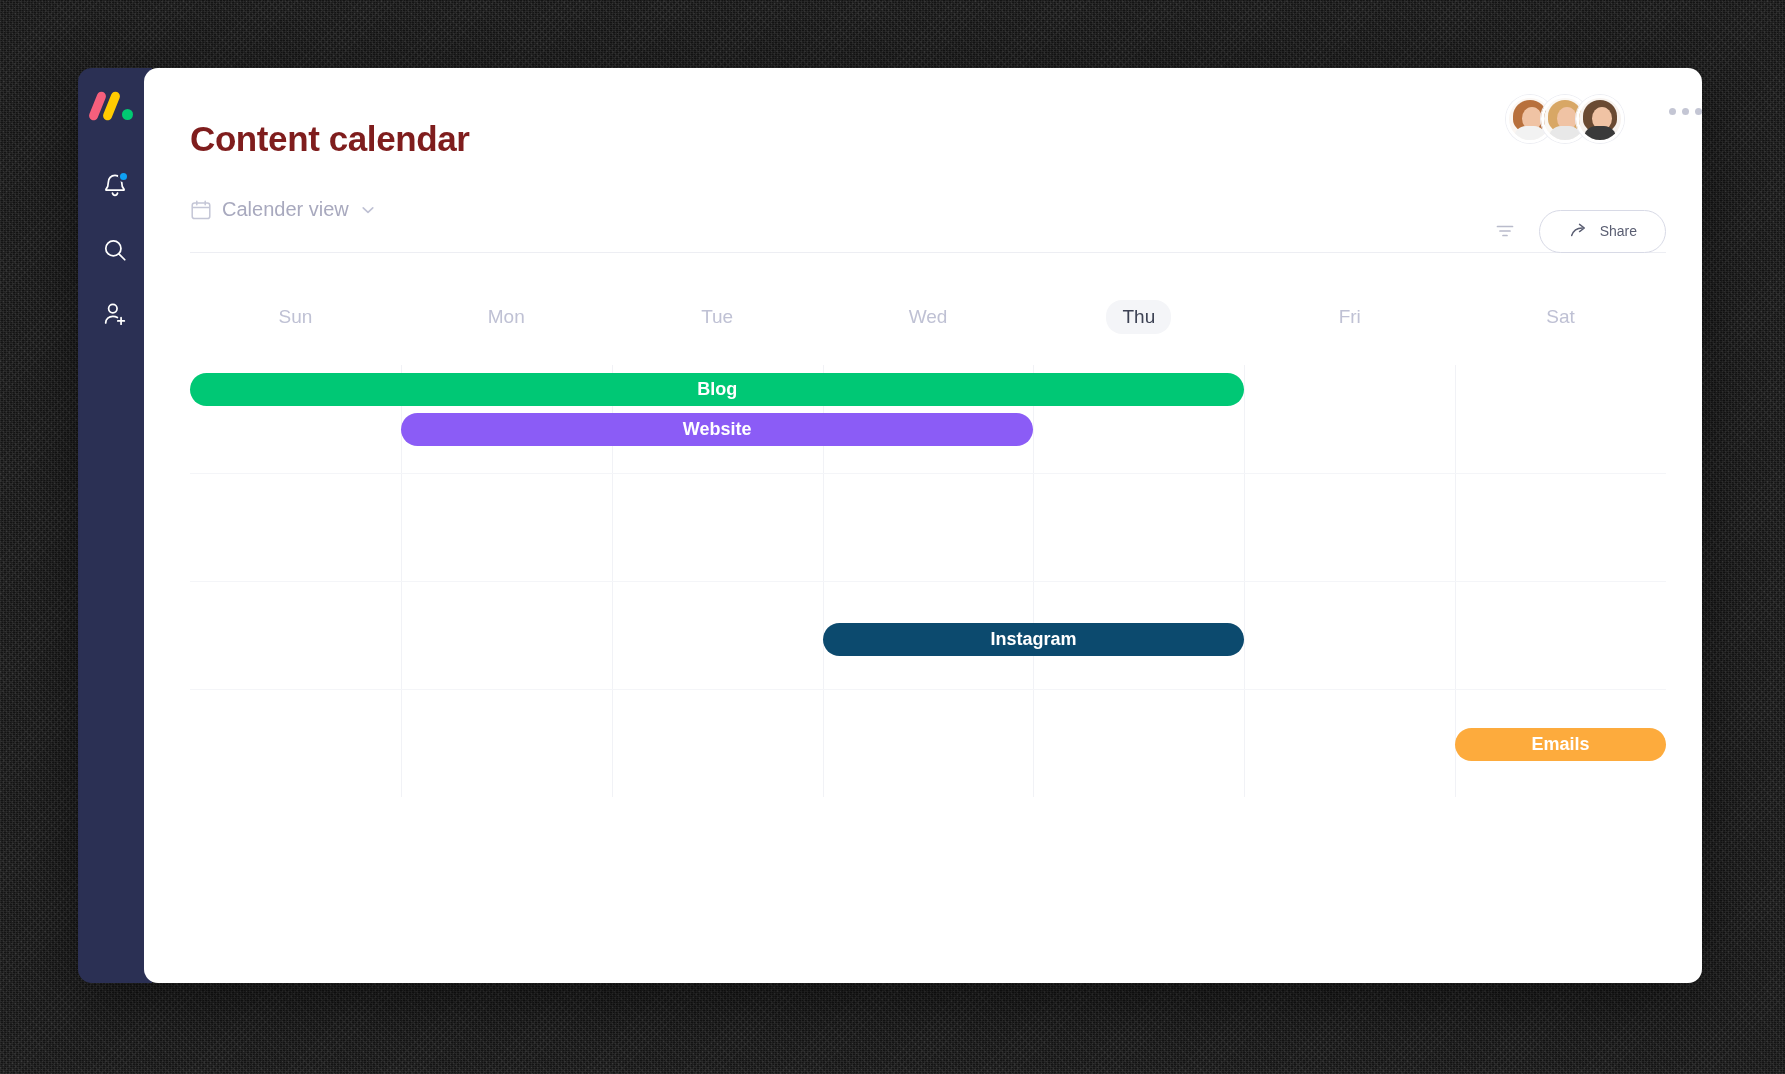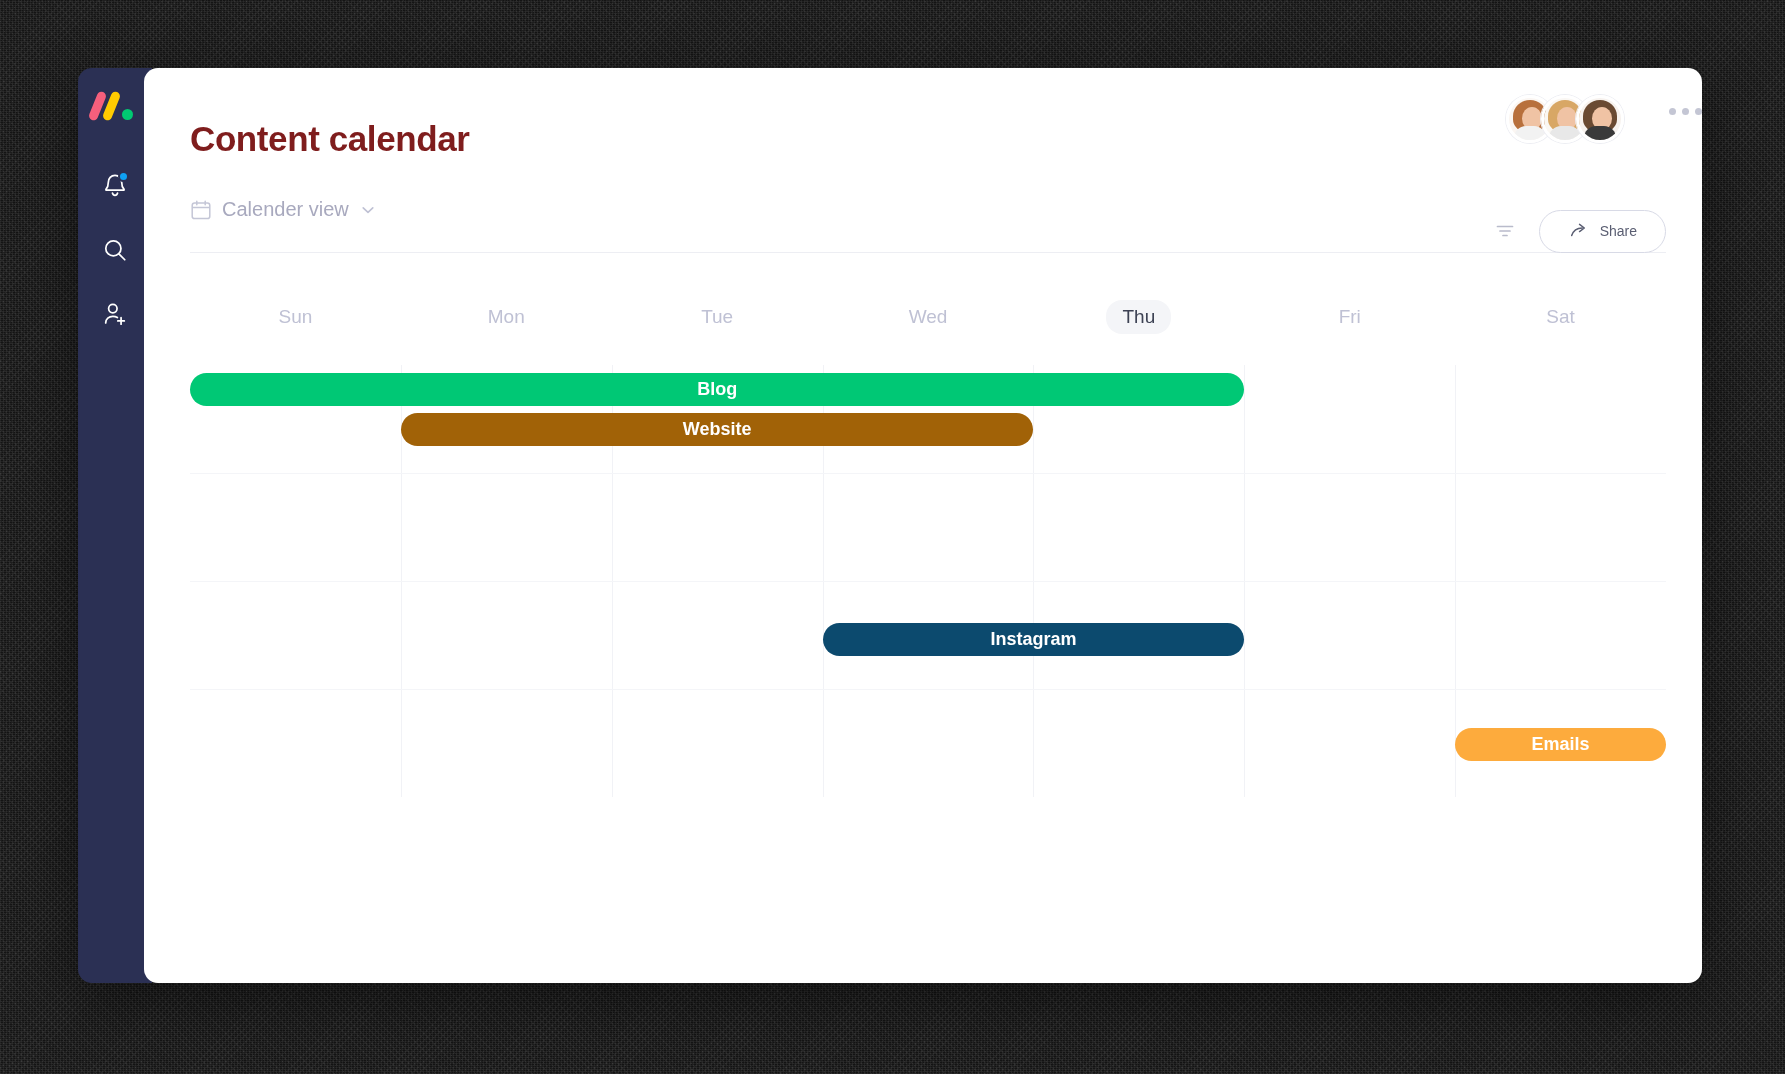--- a/index.html
+++ b/index.html
@@ -405,21 +405,21 @@
             <div class="v-line" style="left: 71.4286%;"></div>
             <div class="v-line" style="left: 85.7143%;"></div>
             <div class="h-line" style="top: 25%;"></div>
             <div class="h-line" style="top: 50%;"></div>
             <div class="h-line" style="top: 75%;"></div>
           </div>
         <div id="events-layer">
             <div class="event-bar" style="background: rgb(0, 200, 117); left: 0%; width: 71.4286%; top: 8px;">
               <span>Blog</span>
             </div>
-            <div class="event-bar" style="background: #a16207; left: 14.2857%; width: 42.8571%; top: 48px;">
+            <div class="event-bar" style="background: #8b5cf6; left: 14.2857%; width: 42.8571%; top: 48px;">
               <span>Website</span>
             </div>
             <div class="event-bar" style="background: #0c4a6e; left: 42.8571%; width: 28.5714%; top: 258px;">
               <span>Instagram</span>
             </div>
             <div class="event-bar" style="background: rgb(253, 171, 61); left: 85.7143%; width: 14.2857%; top: 347px; margin-top: 16px;">
               <span>Emails</span>
             </div>
           </div>
       </div>

